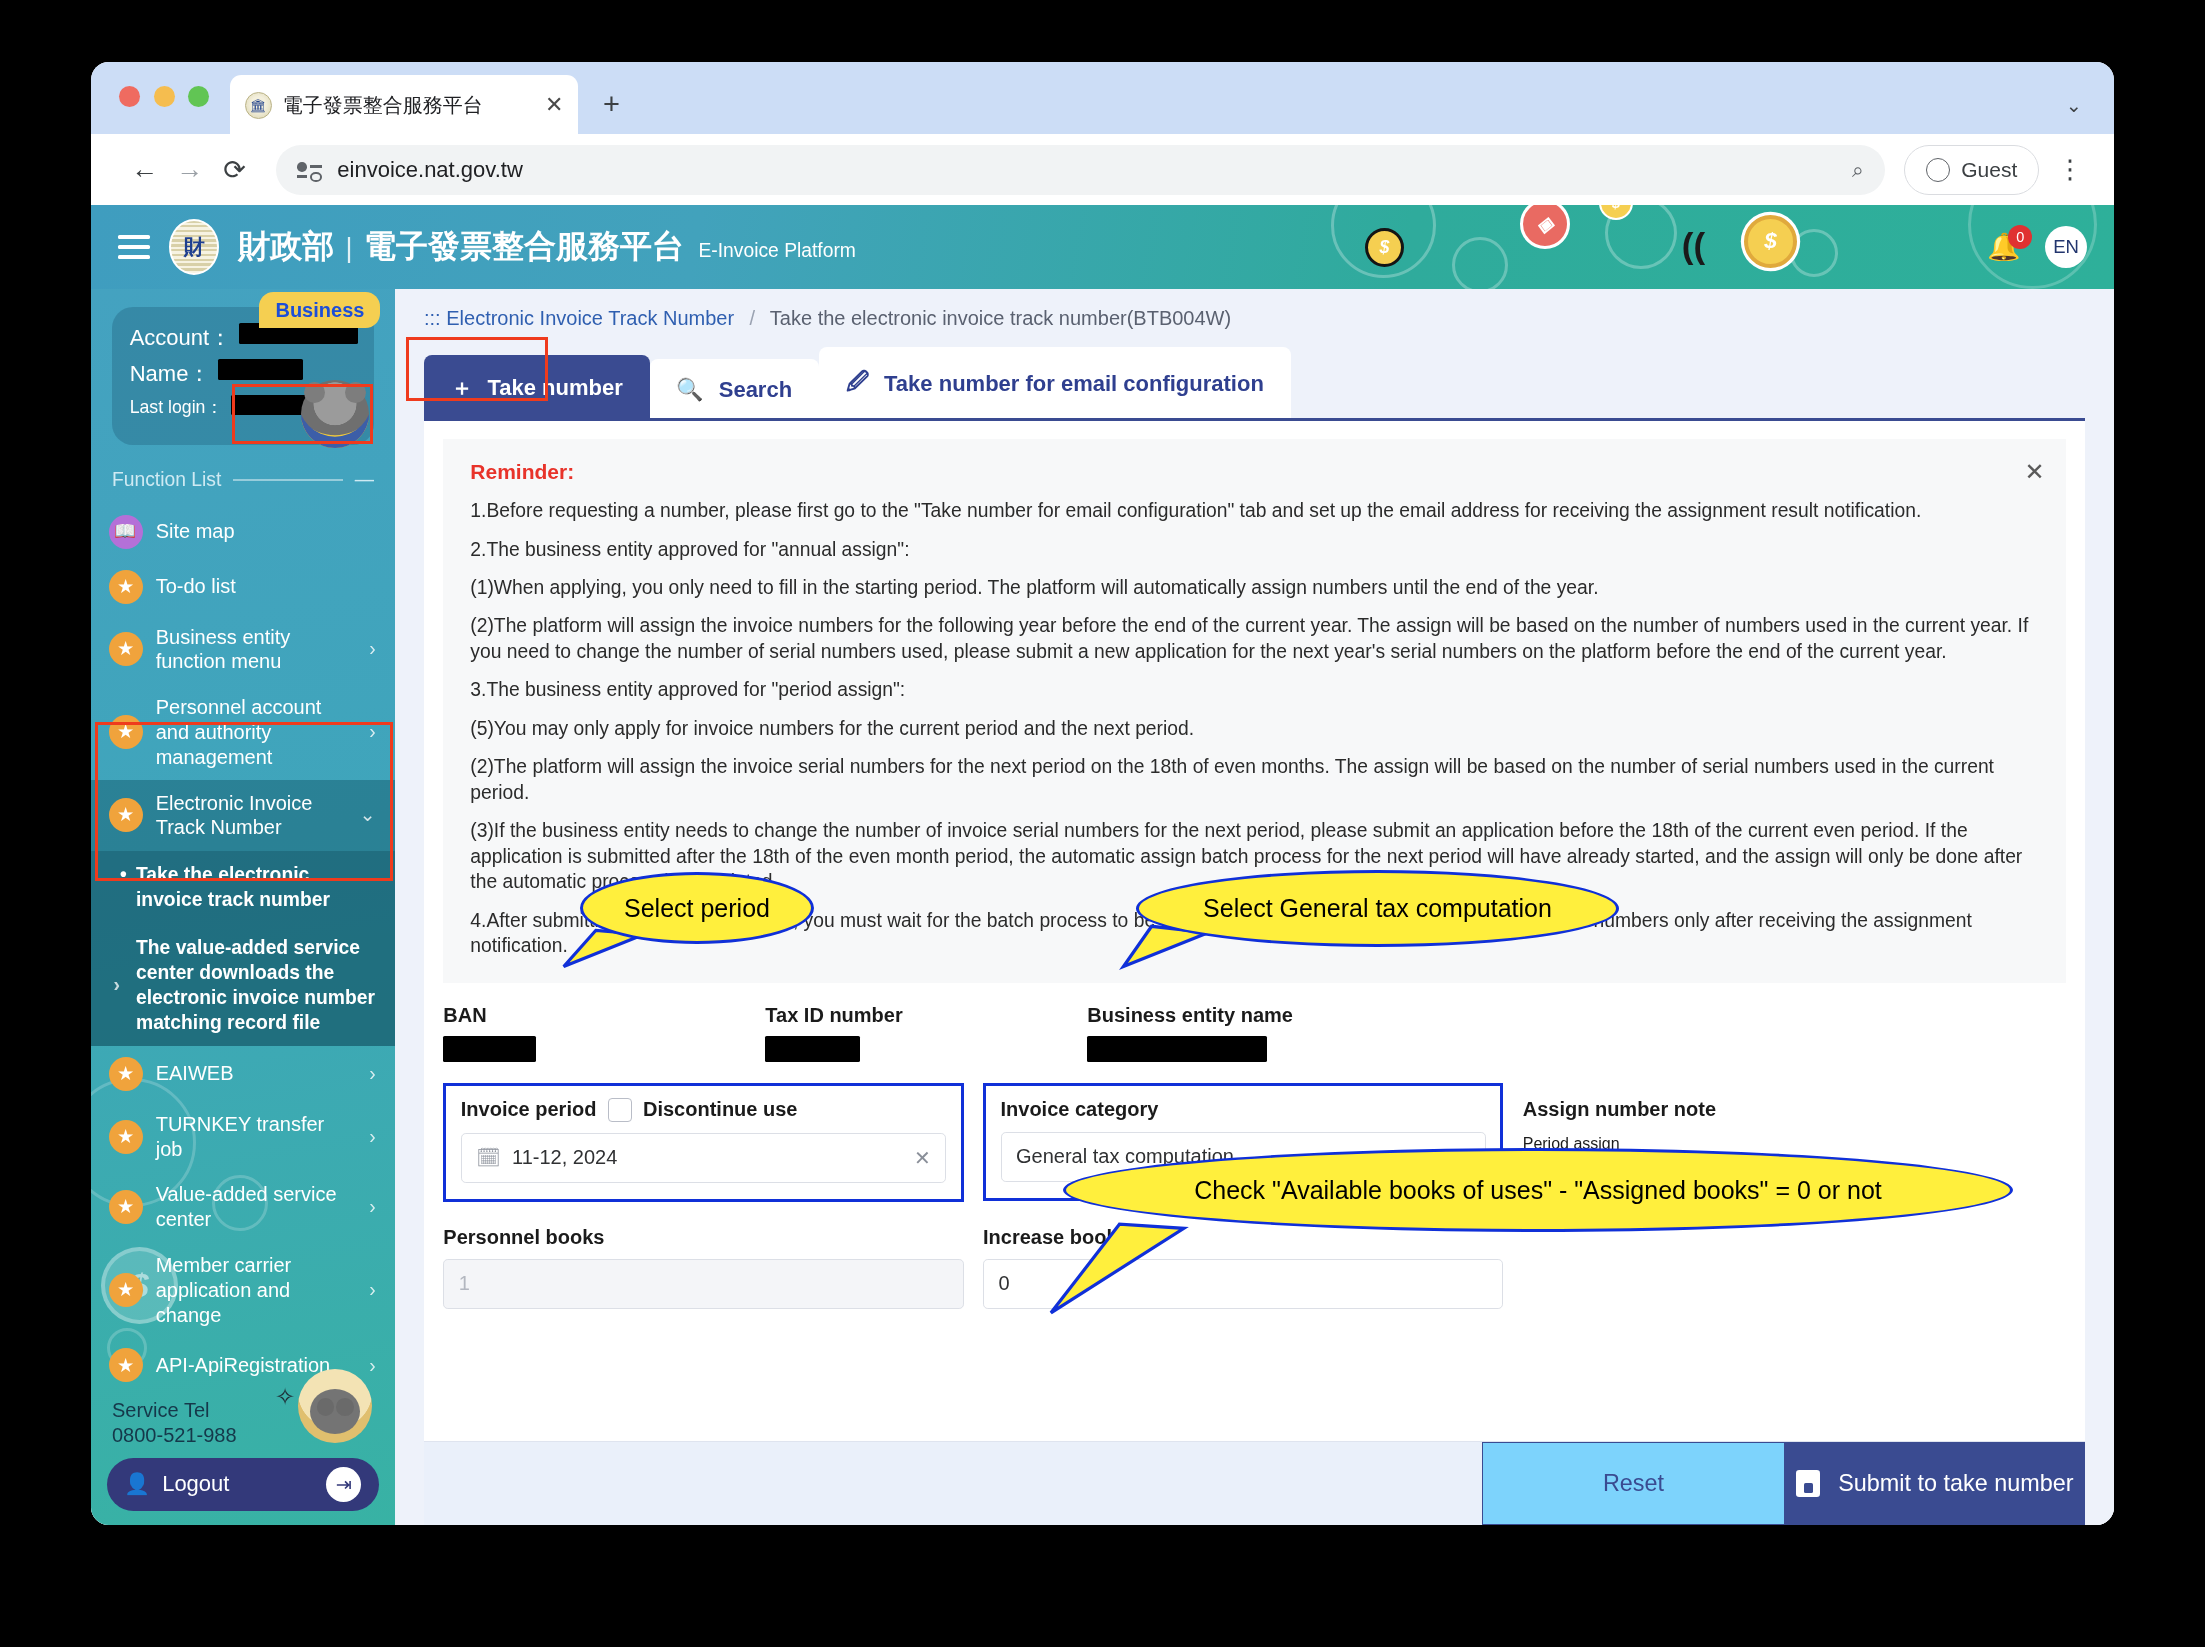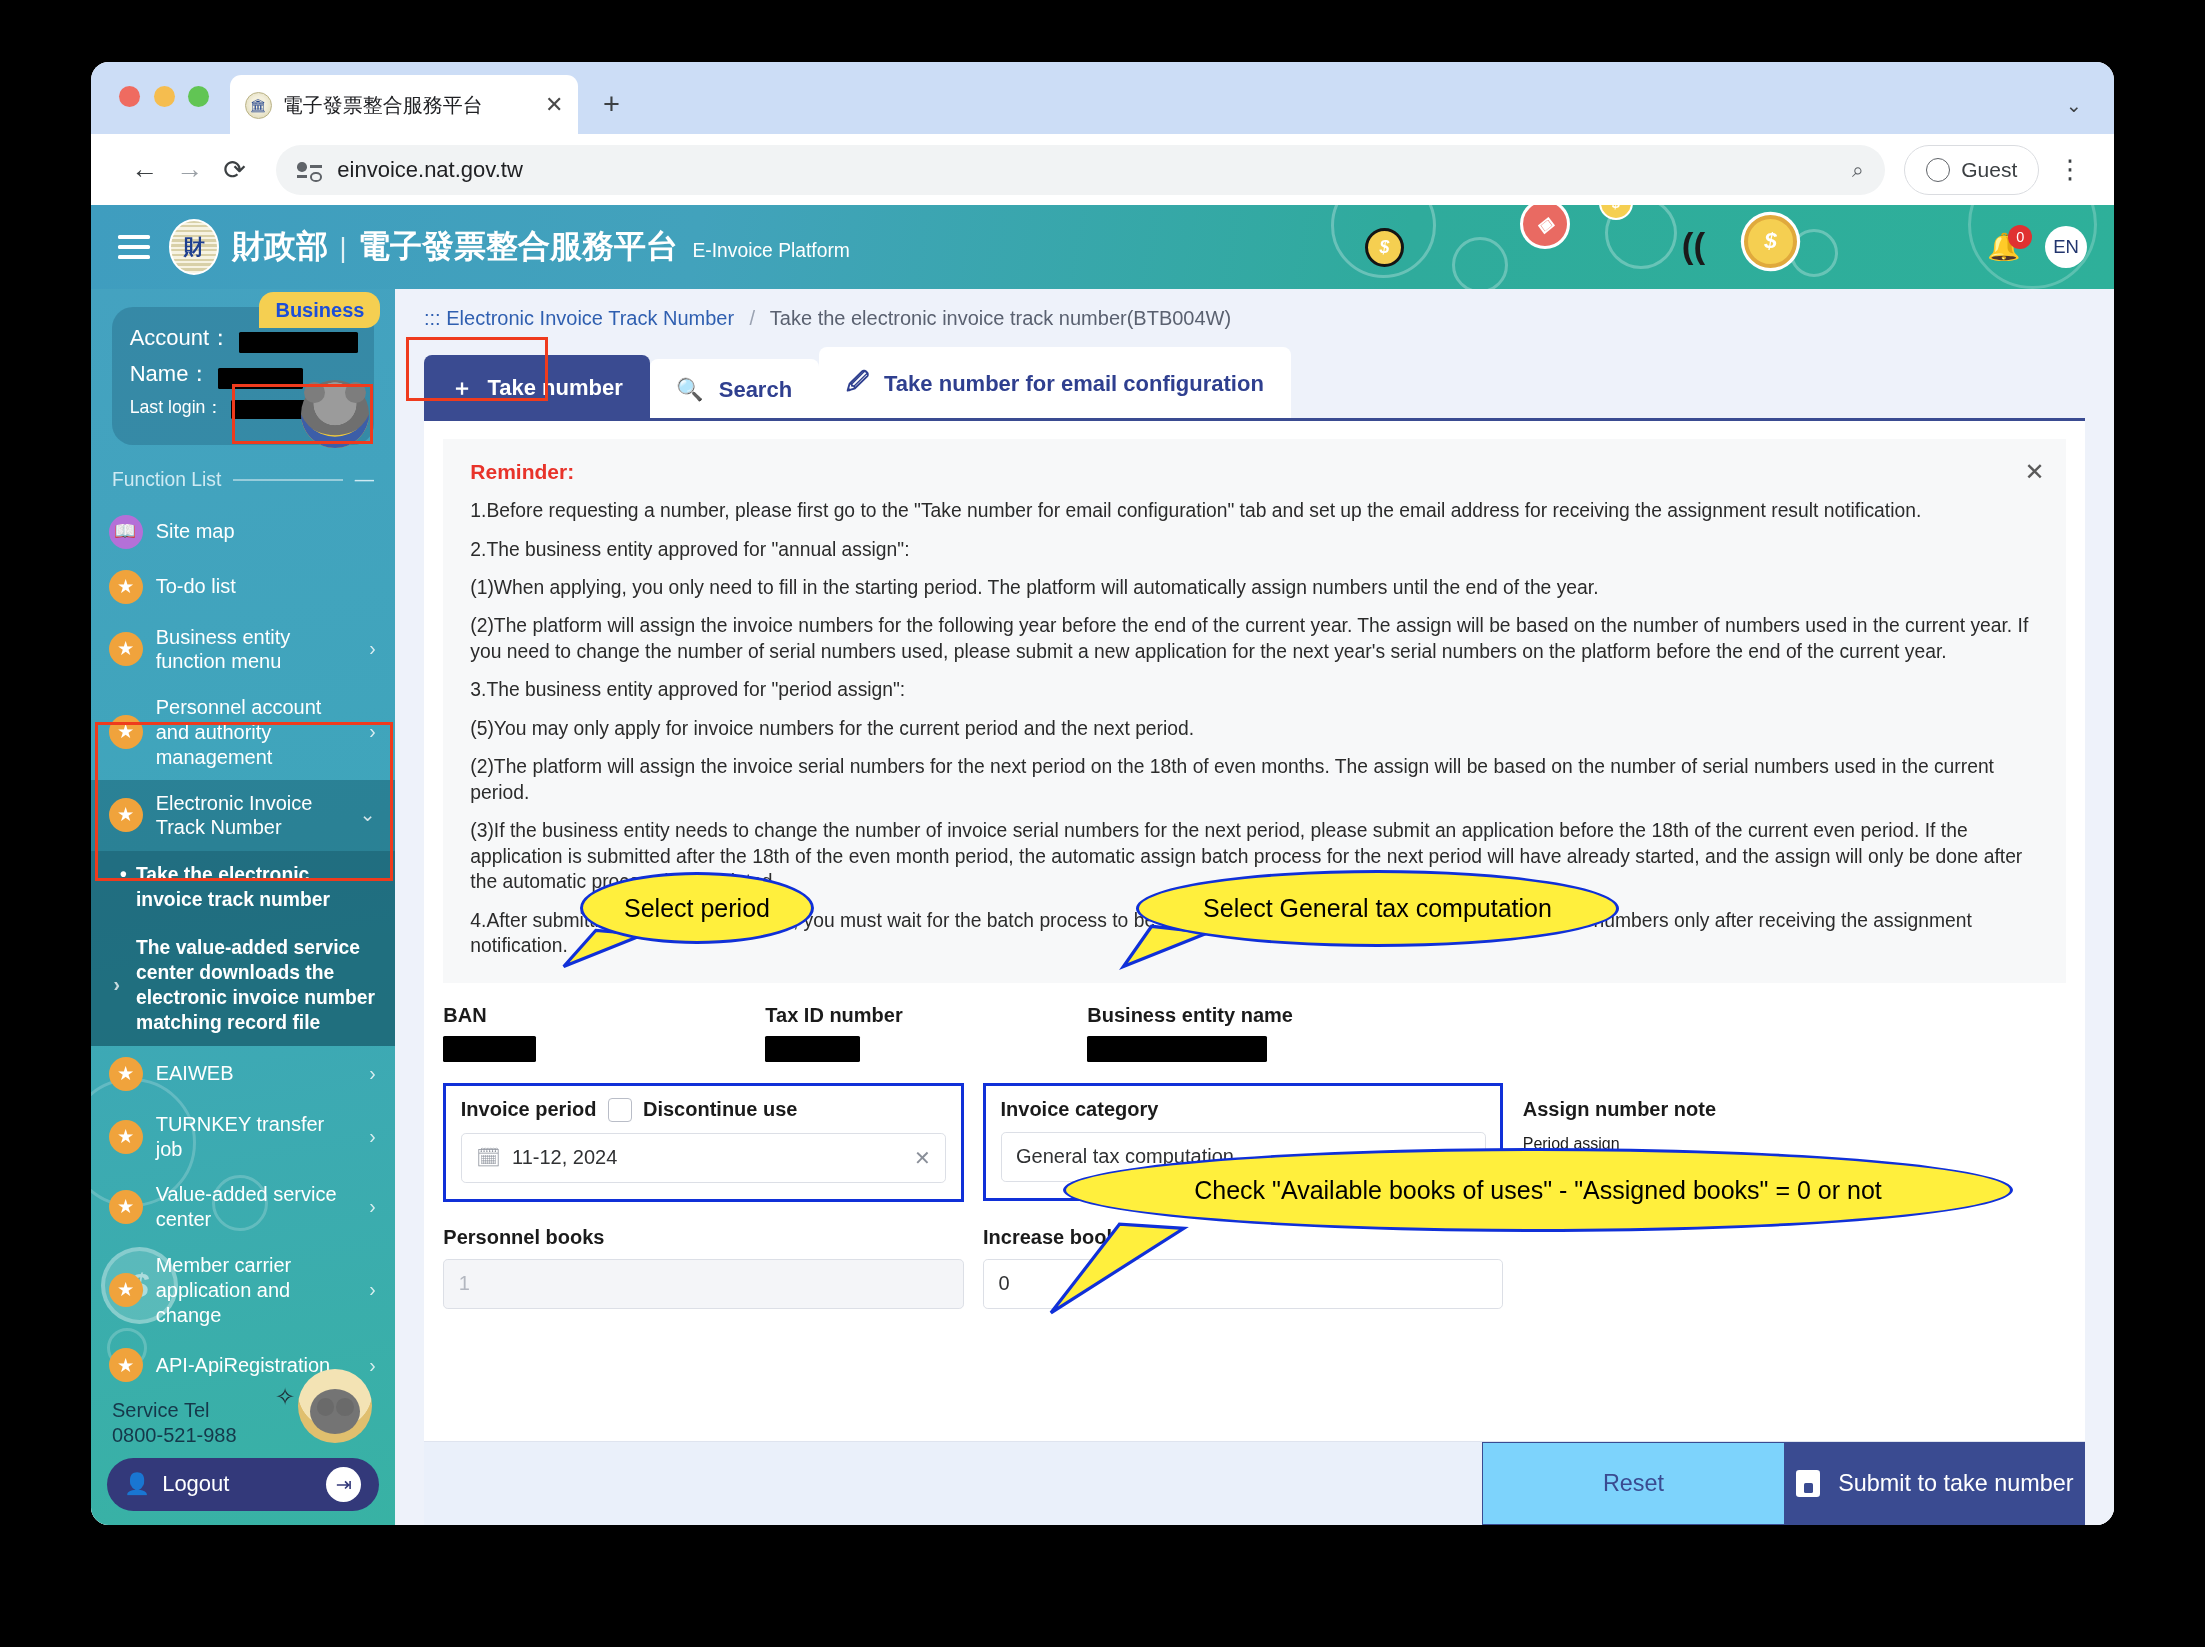--- a/index.html
+++ b/index.html
@@ -58,21 +58,21 @@
     display: flex; align-items: center; padding: 0 27px;
   }
   .hamb { width: 32px; margin-right: 19.3px; }
   .hamb i { display: block; height: 4px; background: #fff; margin: 5.6px 0; border-radius: 1.6px; }
   .seal {
     width: 50px; height: 56px; border-radius: 50%;
     background: repeating-linear-gradient(0deg,#f7f3e2 0 2.4px,#d8d0a8 2.4px 4.8px);
     border: 2.4px solid #fff; display: flex; align-items: center; justify-content: center; flex: 0 0 auto;
   }
   .seal b { color: #1e3f8f; font-size: 21px; }
-  .brand { display: flex; align-items: baseline; color: #fff; margin-left: 13px; white-space: nowrap; }
+  .brand { display: flex; align-items: baseline; color: #fff; margin-left: 19px; white-space: nowrap; }
   .brand .cn1 { font-size: 32px; font-weight: bold; }
   .brand .bar { margin: 0 11.3px; font-size: 27px; opacity: .85; }
   .brand .cn2 { font-size: 32px; font-weight: bold; }
   .brand .en { font-size: 19.3px; margin-left: 14.5px; }
   .hdeco { position: absolute; inset: 0; pointer-events: none; }
   .hdeco .ring { position: absolute; border: 3.2px solid rgba(255,255,255,.28); border-radius: 50%; }
   .coin {
     position: absolute; border-radius: 50%; display: flex; align-items: center; justify-content: center;
     font-weight: bold; font-style: italic; color: #fff;
   }
@@ -99,21 +99,21 @@
   .sdeco { position: absolute; inset: 0; pointer-events: none; }
   .sdeco .ring { position: absolute; border: 3.2px solid rgba(255,255,255,.2); border-radius: 50%; }
   .acct {
     margin: 17.7px 21px 0 21px; background: rgba(40,110,140,.48); border-radius: 21px;
     padding: 16px 16px 19.3px 17.7px; position: relative; z-index: 2;
   }
   .bizbadge {
     position: absolute; right: -6.4px; top: -14.5px; background: #f5cf51; color: #1d4ed8;
     border-radius: 14.5px 14.5px 14.5px 0; padding: 6.4px 16px; font-size: 20px; font-weight: bold;
   }
-  .arow { color: #fff; font-size: 22px; display: flex; align-items: flex-end; margin-bottom: 6.4px; white-space: nowrap; }
+  .arow { color: #fff; font-size: 22px; display: flex; align-items: flex-start; margin-bottom: 6.4px; white-space: nowrap; }
   .arow.small { font-size: 17.7px; }
   .redact { background: #000; display: inline-block; height: 21px; margin-left: 8px; border-radius: 1.6px; }
   .bear1 {
     position: absolute; right: 4.8px; bottom: -3.2px; width: 68px; height: 68px; border-radius: 50%;
     background: radial-gradient(circle at 50% 35%, #9b9b9b 0 38%, #6f6f6f 39% 100%);
     box-shadow: inset 0 -14.5px 0 -3.2px #3c5ea8, inset 0 -24px 0 -11.3px #f0c93d;
   }
   .bear1:before, .bear1:after {
     content: ""; position: absolute; top: 1.6px; width: 21px; height: 21px; border-radius: 50%; background: #7d7d7d;
   }

